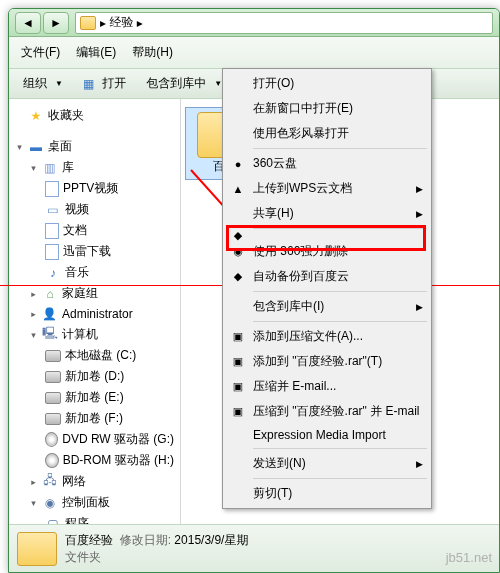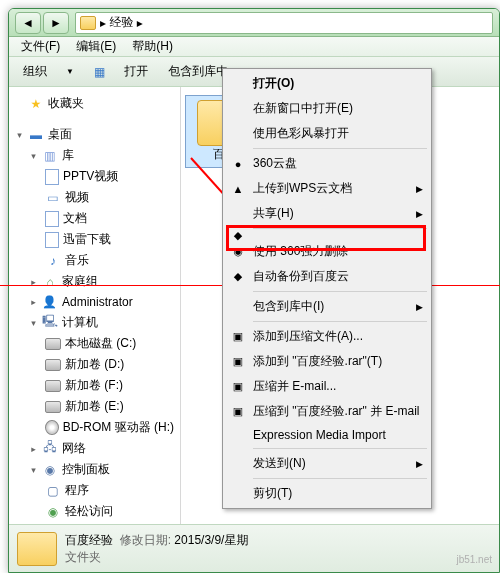--- a/index.html
+++ b/index.html
@@ -3,24 +3,24 @@
 <meta charset="utf-8">
 <style>
 *{margin:0;padding:0;box-sizing:border-box;font-family:"Microsoft YaHei",SimSun,sans-serif;font-size:12px}
 body{background:#fff;width:500px;height:573px;overflow:hidden;position:relative}
 .window{position:absolute;left:8px;top:8px;right:0;bottom:0;border:1px solid #3a8a4a;border-radius:6px 6px 0 0;background:#fff;box-shadow:0 0 8px rgba(0,0,0,0.3);overflow:hidden}
 .titlebar{height:28px;background:linear-gradient(to bottom,#d8efd8,#b8dfb8);border-bottom:1px solid #8ab88a;display:flex;align-items:center;padding:0 6px}
 .nav-btns{display:flex;gap:2px}
 .nav-btn{width:26px;height:22px;border-radius:4px;background:linear-gradient(to bottom,#f0f8f0,#c8e8c8);border:1px solid #8ab88a;display:flex;align-items:center;justify-content:center}
 .addrbar{flex:1;height:22px;background:#fff;border:1px solid #8ab88a;margin-left:6px;display:flex;align-items:center;padding:0 4px;border-radius:2px}
 .folder-ico{width:16px;height:14px;background:linear-gradient(to bottom,#ffe9a8,#f8d060);border:1px solid #d0a030;border-radius:2px;margin-right:4px}
-.menubar{height:20px;background:linear-gradient(to bottom,#f5f9f5,#e8f2e8);border-bottom:1px solid #c0d8c0;display:flex;align-items:center;padding:0 4px}
+.menubar{height:32px;background:linear-gradient(to bottom,#f5f9f5,#e8f2e8);border-bottom:1px solid #c0d8c0;display:flex;align-items:center;padding:0 4px}
 .menu-item{padding:2px 8px;cursor:default}
 .toolbar{height:30px;background:linear-gradient(to bottom,#f0f6f0,#dce8dc);border-bottom:1px solid #c0d8c0;display:flex;align-items:center;padding:0 6px;gap:4px}
-.tool-btn{padding:3px 8px;display:flex;align-items:center;gap:19px}
+.tool-btn{padding:3px 8px;display:flex;align-items:center;gap:8px}
 .tool-btn .drop{font-size:8px}
 .content{display:flex;height:calc(100% - 110px)}
 .sidebar{width:172px;border-right:1px solid #d8d8d8;padding:6px 2px;overflow:hidden}
 .tree-item{display:flex;align-items:center;padding:2px 4px;gap:4px;white-space:nowrap}
 .tree-item.l1{padding-left:18px}
 .tree-item.l2{padding-left:34px}
 .exp{width:9px;height:9px;display:inline-flex;align-items:center;justify-content:center;font-size:9px;color:#666}
 .ico{width:16px;height:16px;display:inline-flex;align-items:center;justify-content:center;font-size:12px}
 .ico-star{color:#f8c020}
 .ico-desktop{color:#3878c8}
@@ -40,21 +40,21 @@
 .arrow-line::after{content:'';position:absolute;right:-2px;top:-4px;border:5px solid transparent;border-left:10px solid red}
 .ctx-menu{position:absolute;left:222px;top:68px;width:210px;background:#f0f0f0;border:1px solid #979797;box-shadow:2px 2px 4px rgba(0,0,0,0.3);padding:2px;z-index:10}
 .ctx-item{display:flex;align-items:center;padding:4px 6px 4px 28px;position:relative;white-space:nowrap}
 .ctx-item .mi{position:absolute;left:4px;width:18px;height:18px;display:flex;align-items:center;justify-content:center;font-size:11px}
 .ctx-item .sub{position:absolute;right:6px;font-size:9px}
 .ctx-sep{height:1px;background:#d0d0d0;margin:2px 2px 2px 28px}
 .ctx-highlight{position:absolute;left:226px;top:225px;width:200px;height:26px;border:3px solid red;z-index:11;pointer-events:none}
 .red-hline{position:absolute;left:0;top:285px;width:500px;height:1px;background:red;z-index:3}
 .statusbar{position:absolute;bottom:0;left:0;right:0;height:48px;background:linear-gradient(to bottom,#f0f6f0,#e0ece0);border-top:1px solid #c0d8c0;display:flex;align-items:center;padding:4px 8px;gap:8px}
 .stat-folder{width:40px;height:34px;background:linear-gradient(to bottom,#ffe9a8,#f8d060);border-radius:3px;border:1px solid #d0a030}
-.watermark{position:absolute;right:8px;bottom:8px;color:#b0b0b0;font-size:10px;z-index:2}
+.watermark{position:absolute;right:8px;bottom:8px;color:#b0b0b0;font-size:13px;z-index:2}
 </style>
 </head>
 <body>
 
 <div class="window">
   <div class="titlebar">
     <div class="nav-btns">
       <div class="nav-btn">◄</div>
       <div class="nav-btn">►</div>
     </div>
@@ -143,25 +143,29 @@
       <div class="tree-item l2">
           <span class="ico ico-disk"></span>
           <span>本地磁盘 (C:)</span>
         </div>
       <div class="tree-item l2">
           <span class="ico ico-disk"></span>
           <span>新加卷 (D:)</span>
         </div>
       <div class="tree-item l2">
           <span class="ico ico-disk"></span>
+          <span>新加卷 (E:)</span>
+        </div>
+      <div class="tree-item l2">
+          <span class="ico ico-disk"></span>
           <span>新加卷 (F:)</span>
         </div>
       <div class="tree-item l2">
-          <span class="ico ico-disk"></span>
-          <span>新加卷 (E:)</span>
+          <span class="ico ico-cd"></span>
+          <span>DVD RW 驱动器 (G:)</span>
         </div>
       <div class="tree-item l2">
           <span class="ico ico-cd"></span>
           <span>BD-ROM 驱动器 (H:)</span>
         </div>
       <div class="tree-item l1">
           <span class="exp">▸</span>
           <span class="ico ico-net">🖧</span>
           <span>网络</span>
         </div>
@@ -192,21 +196,21 @@
   <div class="statusbar">
     <div class="stat-folder"></div>
     <div>
       <div><span>百度经验</span>&nbsp;&nbsp;<span style="color:#666">修改日期:</span> <span>2015/3/9/星期</span></div>
       <div style="color:#666">文件夹</div>
     </div>
   </div>
 </div>
 
 <div class="ctx-menu" id="ctx">
-    <div class="ctx-item" style="font-weight: bold;">
+    <div class="ctx-item" style="font-weight: normal;">
       <span>打开(O)</span>
     </div>
     <div class="ctx-item">
       <span>在新窗口中打开(E)</span>
     </div>
     <div class="ctx-item">
       <span>使用色彩风暴打开</span>
     </div>
     <div class="ctx-sep"></div>
     <div class="ctx-item">

